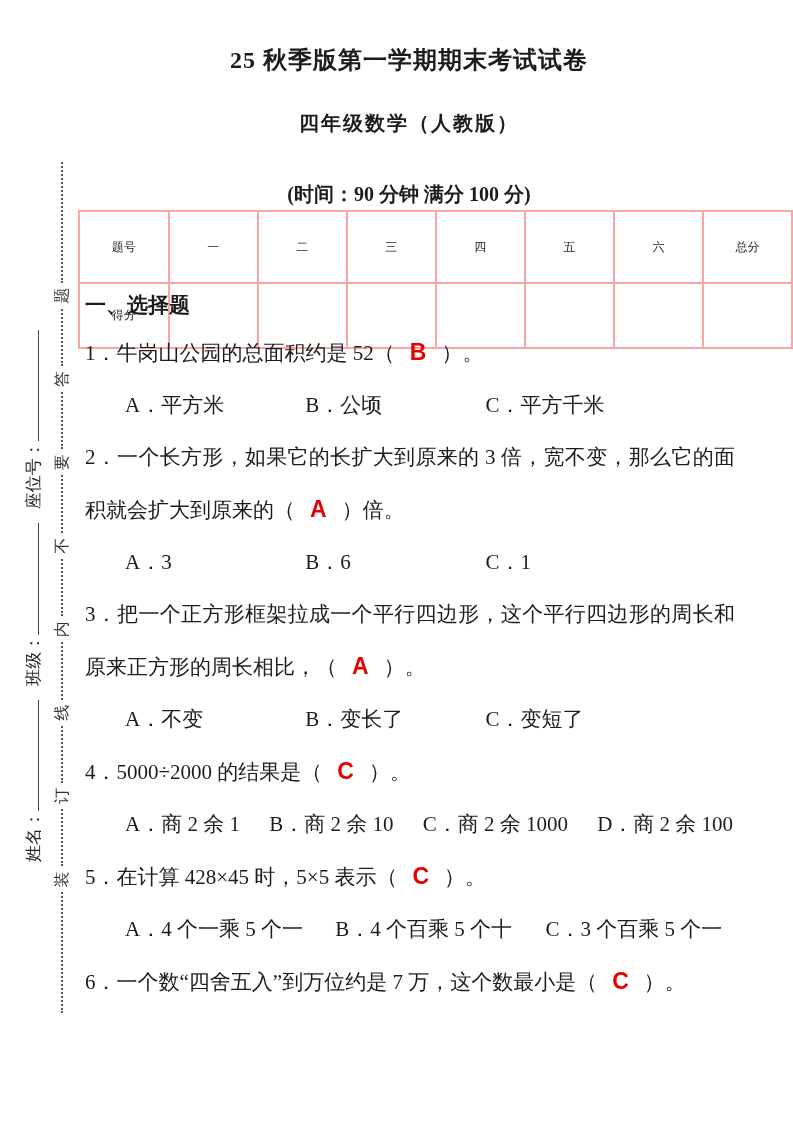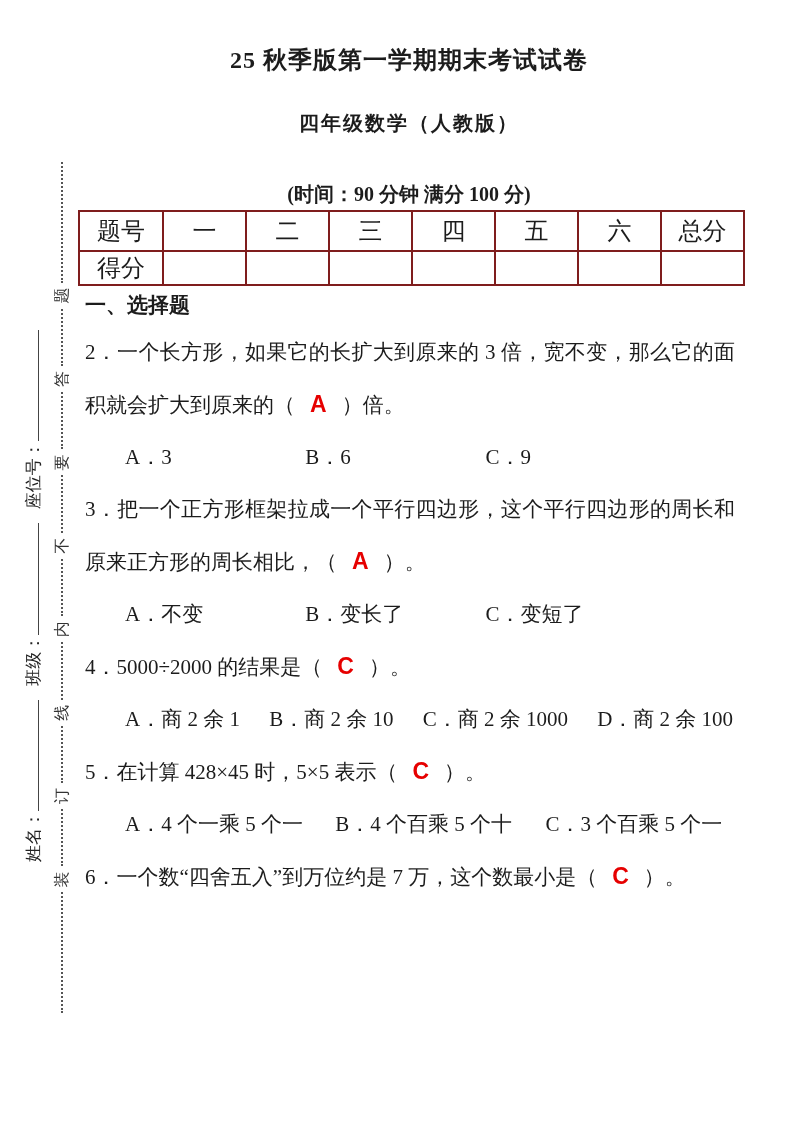--- a/index.html
+++ b/index.html
@@ -16,24 +16,24 @@
   .title1{top:44px;font-size:24px;font-weight:bold;letter-spacing:1px;}
   .title2{top:110px;font-size:20px;font-weight:bold;letter-spacing:2px;}
   .time-line{top:181px;font-size:20px;font-weight:bold;}
 
   
   .score-table{
     position:absolute;left:78px;top:210px;
     border-collapse:collapse;table-layout:fixed;
   }
   .score-table td{
-    border:2px solid #7f1d1d;
+    border:2px solid #fca5a5;
     text-align:center;vertical-align:middle;
-    font-size:24px;
-    padding:0;
+    font-size:12px;
+    padding:16px;
   }
   .score-table .r1 td{height:38px;}
   .score-table .r2 td{height:31px;}
   .score-table td.c0{width:82px;}
   .score-table td.cn{width:81px;}
 
   
   .section-heading{
     position:absolute;left:85px;top:291px;
     font-size:21px;font-weight:bold;
@@ -141,27 +141,35 @@
     <td class="cn"></td>
     <td class="cn"></td>
   </tr>
 </tbody>
   </table>
 
 <div class="section-heading">一、选择题</div>
 
 <div class="qa-area">
 
+  <div>
+    <div class="q-text"><span>1．牛岗山公园的总面积约是 52（</span><span class="ans" style="color: rgb(230, 0, 0);">B</span><span>）。</span></div>
+    <div class="opts">
+      <span>A．平方米</span>
+      <span>B．公顷</span>
+      <span>C．平方千米</span>
+    </div>
+  </div>
 
   <div>
     <div class="q-text"><span>2．一个长方形，如果它的长扩大到原来的 3 倍，宽不变，那么它的面积就会扩大到原来的（</span><span class="ans" style="color: rgb(230, 0, 0);">A</span><span>）倍。</span></div>
     <div class="opts">
       <span>A．3</span>
       <span>B．6</span>
-      <span>C．9</span>
+      <span>C．1</span>
     </div>
   </div>
 
   <div>
     <div class="q-text"><span>3．把一个正方形框架拉成一个平行四边形，这个平行四边形的周长和原来正方形的周长相比，（</span><span class="ans" style="color: rgb(230, 0, 0);">A</span><span>）。</span></div>
     <div class="opts">
       <span>A．不变</span>
       <span>B．变长了</span>
       <span>C．变短了</span>
     </div>

